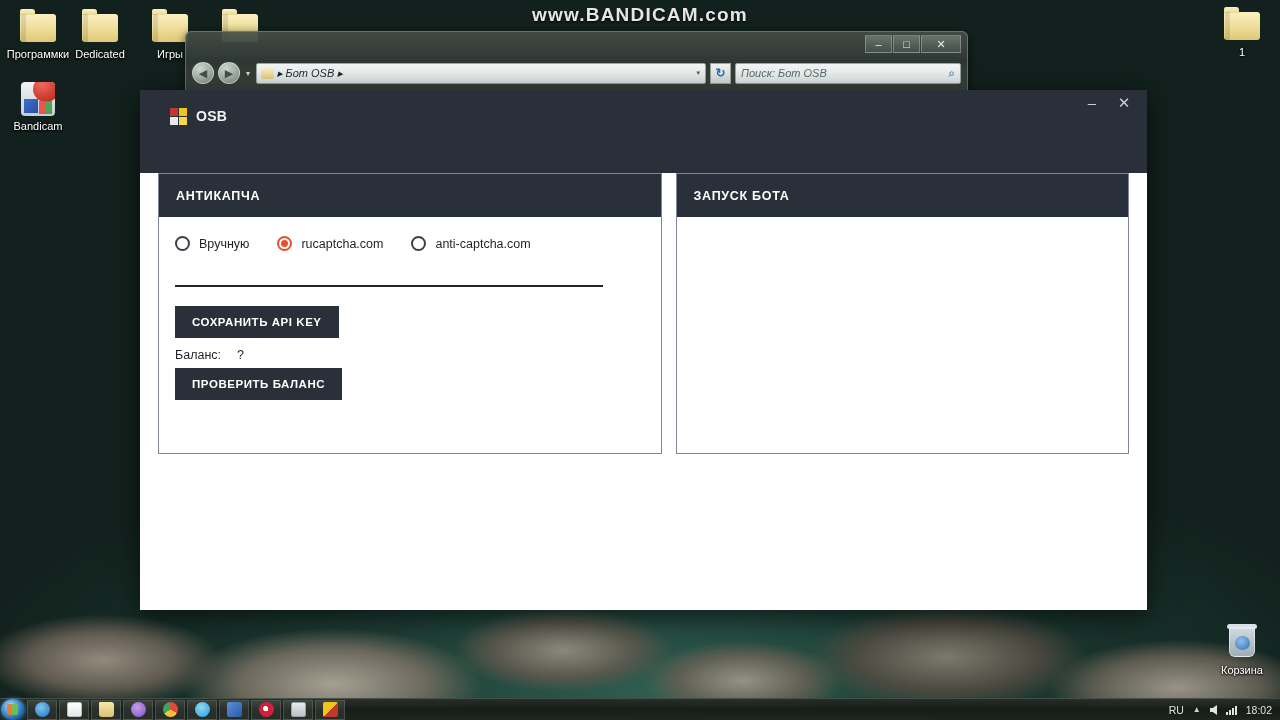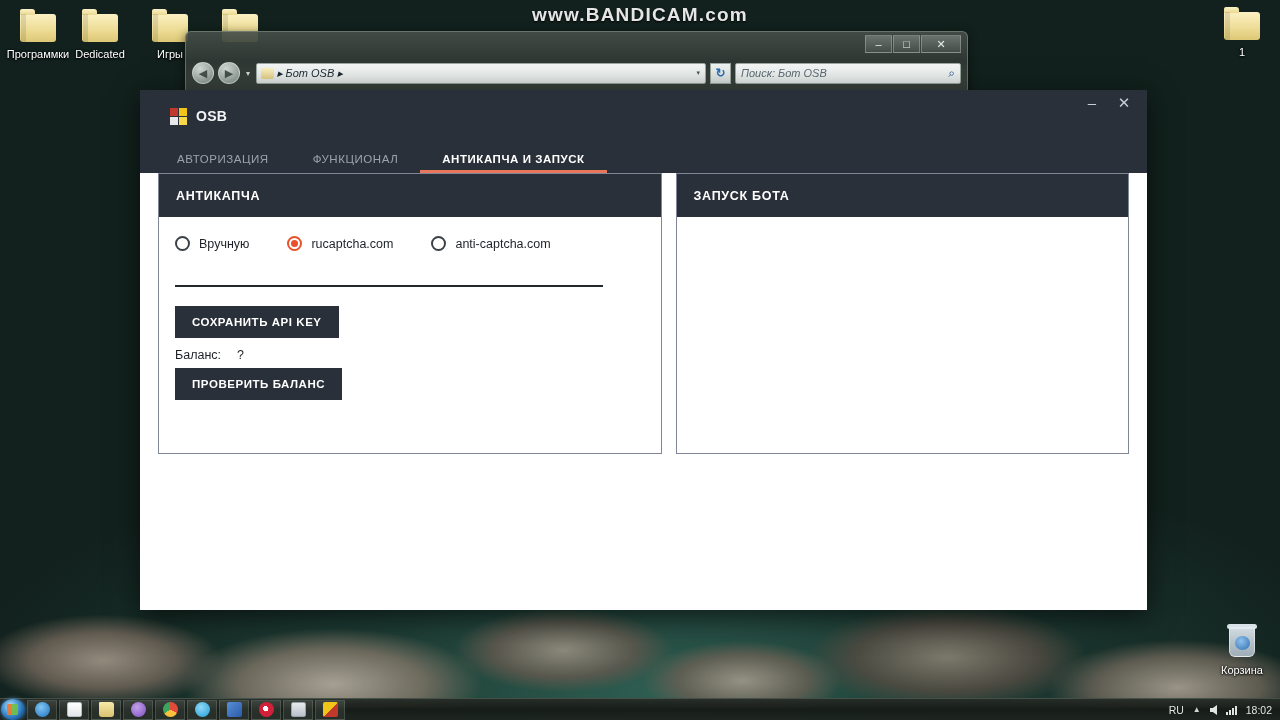--- a/index.html
+++ b/index.html
@@ -285,21 +285,21 @@
     display: flex; align-items: center;
     padding-left: 17px;
     font-size: 12.5px; font-weight: bold; letter-spacing: .7px;
   }
   .panel-body { flex: 1; position: relative; padding: 0; }
 
   
   .radio-row {
     display: flex; align-items: center;
     padding: 19px 0 0 16px;
-    gap: 10px;
+    gap: 0;
   }
   .radio {
     display: flex; align-items: center;
     margin-right: 28px;
     font-size: 12.5px; color: #1e2228;
   }
   .radio .rb {
     width: 15px; height: 15px; border-radius: 50%;
     border: 2px solid #3c4148;
     margin-right: 9px;
@@ -453,20 +453,26 @@
     <span class="glyph"><span class="folder"></span></span>
     <span>Игры</span>
   </div>
   <div class="dicon" style="left:202px;top:6px;">
     <span class="glyph"><span class="folder"></span></span>
     <span></span>
   </div>
   <div class="dicon" style="left:1204px;top:4px;">
     <span class="glyph"><span class="folder"></span></span>
     <span>1</span>
+  </div>
+  <div class="dicon" style="left:0px;  top:78px;">
+    <span class="glyph">
+      <span class="bandicam-ico"><i class="red"></i><i class="flag"></i><i class="winflag"></i></span>
+    </span>
+    <span>Bandicam</span>
   </div>
   <div class="dicon" style="left:1204px;top:622px;">
     <span class="glyph"><span class="trash"></span></span>
     <span>Корзина</span>
   </div>
 
   <div id="explorer">
     <div class="wbtns">
       <div class="wbtn">–</div>
       <div class="wbtn">□</div>
@@ -500,25 +506,20 @@
             <i class="b"></i>
             <i class="c"></i>
             <i class="d"></i>
         </span>
         <span id="osb-title">OSB</span>
       </div>
       <div id="osb-wbtns">
         <div class="b">–</div>
         <div class="b">✕</div>
       </div>
-      <div id="osb-tabs">
-        <div class="tab">АВТОРИЗАЦИЯ</div>
-        <div class="tab">ФУНКЦИОНАЛ</div>
-        <div class="tab active">АНТИКАПЧА И ЗАПУСК</div>
-      </div>
     </div>
 
     <div id="osb-body">
 
       <div class="panel" id="panel-left">
         <div class="panel-head">АНТИКАПЧА</div>
         <div class="panel-body">
 
           <div class="radio-row">
             <label class="radio">

